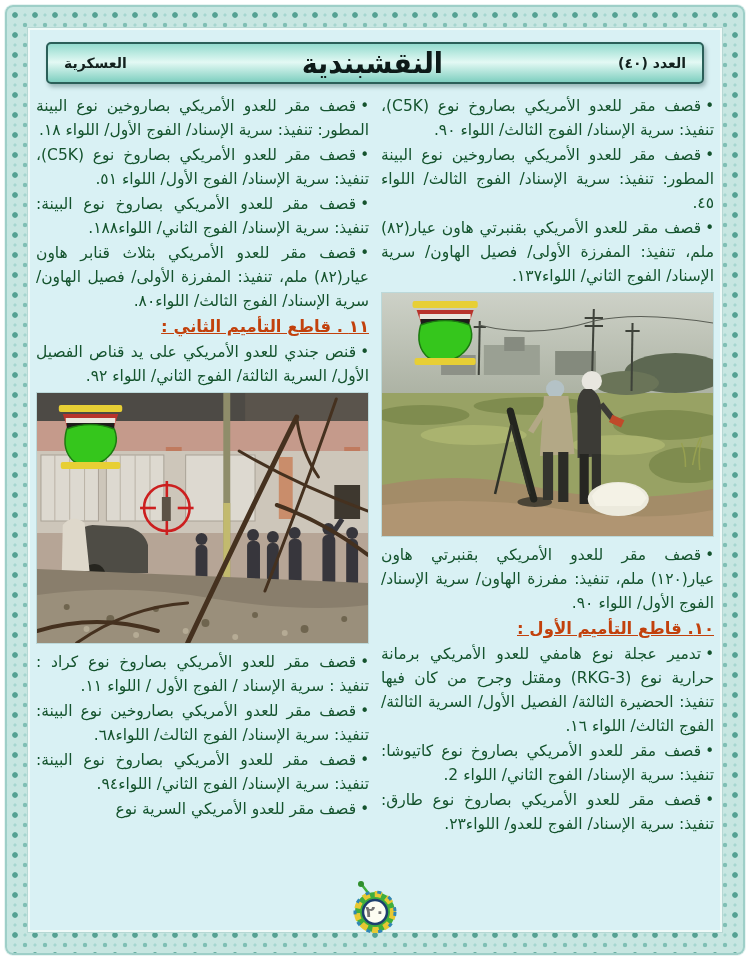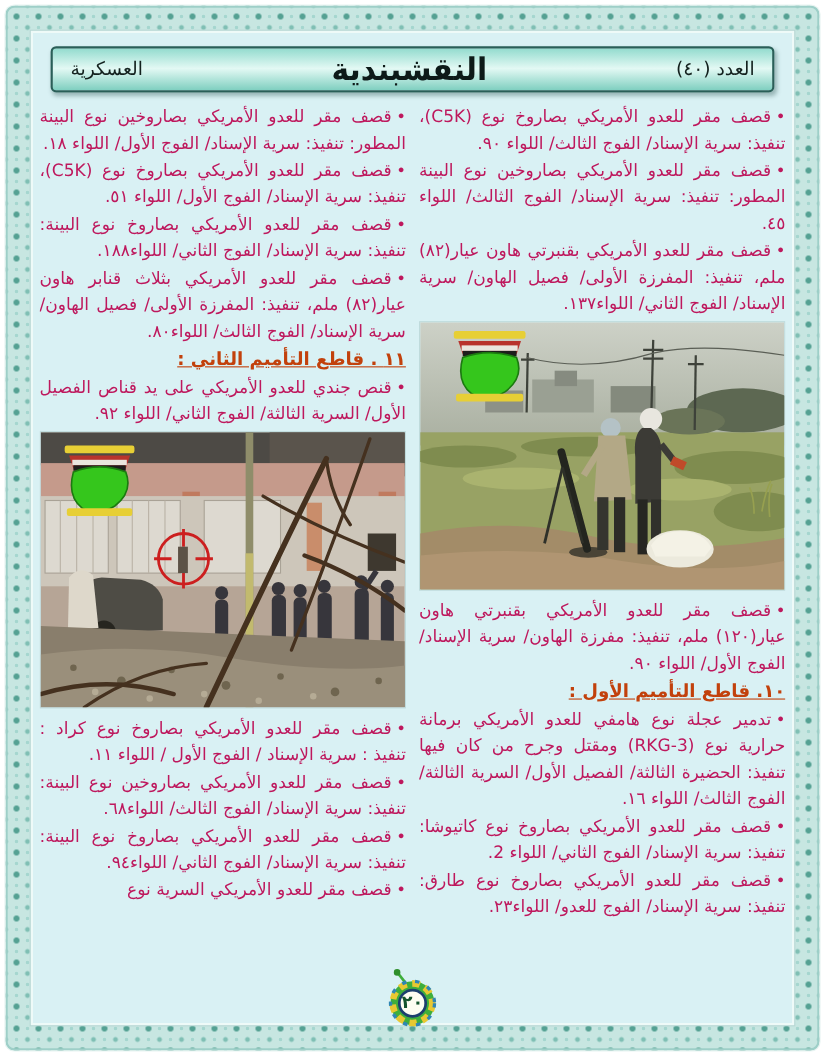--- a/index.html
+++ b/index.html
@@ -28,51 +28,51 @@
   
   .masthead{
     position:absolute;top:12px;left:16px;right:16px;height:42px;
     border:2px solid #2a5f58;border-radius:5px;
     background:linear-gradient(180deg,#93dbce 0%,#e3f9f4 48%,#7fcfc0 100%);
     box-shadow:2px 3px 4px rgba(30,70,65,.35);
     display:flex;align-items:center;justify-content:space-between;
     padding:0 16px;box-sizing:border-box;
   }
   .masthead .issue,.masthead .edition{
-    font-size:17px;font-weight:normal;color:#13211e;
+    font-size:14px;font-weight:bold;color:#13211e;
   }
   .masthead .title{
     font-size:27px;font-weight:bold;color:#0d1a18;
     transform:scaleY(1.05);letter-spacing:1px;
   }
   
   .cols{
     position:absolute;top:64px;bottom:4px;left:6px;right:6px;
     display:flex;gap:12px;overflow:hidden;direction:rtl;
   }
   .col{flex:1 1 50%;min-width:0;direction:rtl;}
   .item{
-    font-size:15.5px;line-height:24px;color:#be185d;
+    font-size:15.5px;line-height:24px;color:#14532d;
     text-align:justify;margin:0 0 1px 0;
   }
   .item .bm{font-size:15px;margin-left:4px;}
   .heading{
     font-size:16.5px;line-height:25px;font-weight:bold;
     color:#c2410c;text-decoration:underline;margin:1px 0;
   }
   .photo{margin:4px 0 6px 0;border:1px solid #bcd9da;line-height:0;}
   .photo svg{width:100%;display:block;}
   
   .ornament{
     position:absolute;left:50%;bottom:-6px;transform:translateX(-50%);
     width:52px;height:56px;z-index:6;
   }
   .ornament .pn{
     position:absolute;left:50%;top:56%;transform:translate(-50%,-50%);
-    font-size:16px;font-weight:bold;color:#14532d;
+    font-size:16px;font-weight:bold;color:#737373;
   }
 </style>
 </head>
 <body>
 
 <div class="page">
   <div class="frame"></div>
   <div class="inner">
 
     <div class="masthead">

